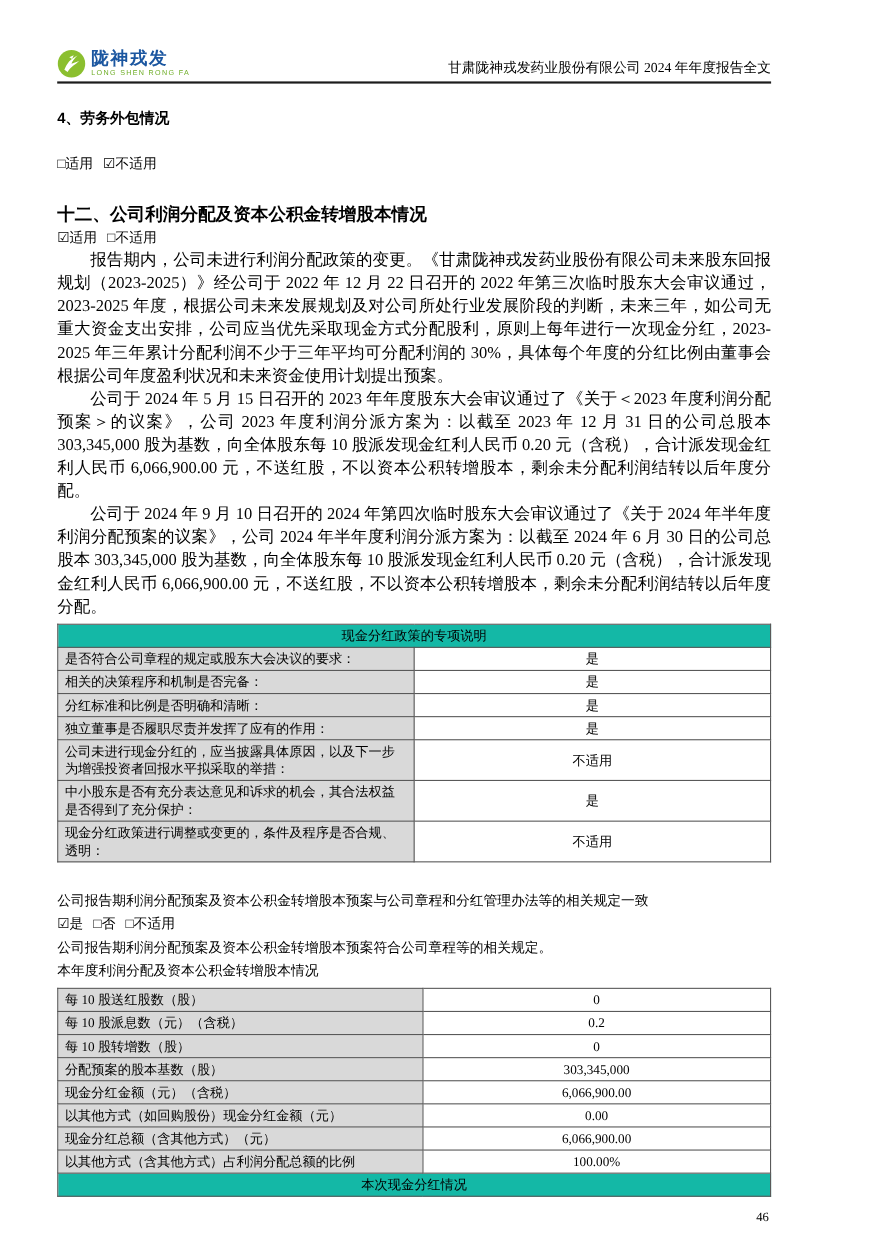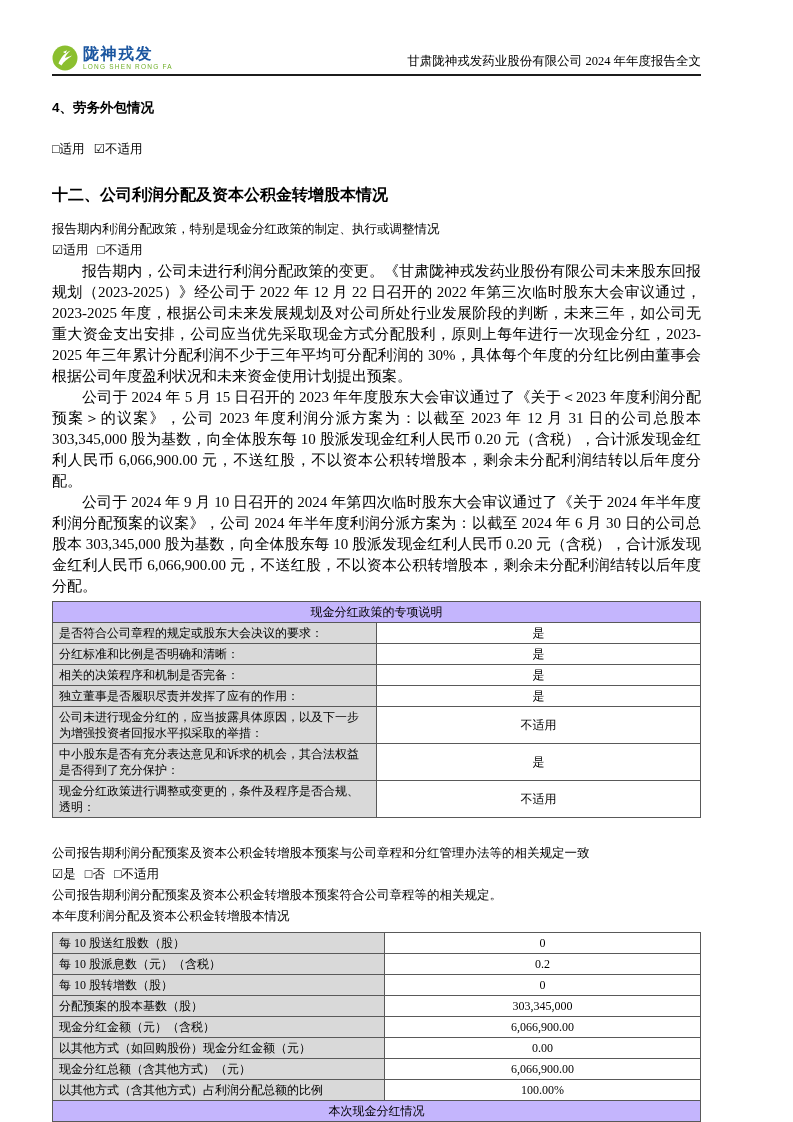--- a/index.html
+++ b/index.html
@@ -45,21 +45,21 @@
     font-size:15px; line-height:21px; text-align:justify;
     text-indent:2em; text-justify:inter-ideograph;
   }
 
   
   table { width:100%; border-collapse:collapse; table-layout:fixed; font-size:12px; }
   td {
     border:1px solid #595959; padding:2px 6px; line-height:16px;
     vertical-align:middle; height:21px;
   }
-  td.th { background:#c4b5fd; text-align:center; }
+  td.th { background:#14b8a6; text-align:center; }
   td.lbl { background:#d9d9d9; text-align:left; }
   td.val { background:#fff; text-align:center; }
   .policy-table { margin-top:4px; }
   .policy-table td.lbl { width:69.2%; }
   .dividend-table { margin-top:5px; }
   .dividend-table td.lbl { width:51.2%; }
   .after-note { margin-top:25px; }
 
   
   .page-footer { margin-top:13px; text-align:right; font-size:11.5px; padding-right:2px; }
@@ -87,46 +87,45 @@
 
     <div class="h-sub">4、劳务外包情况</div>
 
     <div class="line mt-check">
       <span class="opt">□适用</span>
       <span class="opt">☑不适用</span>
     </div>
 
     <div class="h-main">十二、公司利润分配及资本公积金转增股本情况</div>
 
-    <div class="line mt-intro">报告期内利润分配政策，特别是现金分红政策的制定、执行或调整情况</div>
 
     <div class="line">
       <span class="opt">☑适用</span>
       <span class="opt">□不适用</span>
     </div>
 
     <p class="para">报告期内，公司未进行利润分配政策的变更。《甘肃陇神戎发药业股份有限公司未来股东回报规划（2023-2025）》经公司于 2022 年 12 月 22 日召开的 2022 年第三次临时股东大会审议通过，2023-2025 年度，根据公司未来发展规划及对公司所处行业发展阶段的判断，未来三年，如公司无重大资金支出安排，公司应当优先采取现金方式分配股利，原则上每年进行一次现金分红，2023-2025 年三年累计分配利润不少于三年平均可分配利润的 30%，具体每个年度的分红比例由董事会根据公司年度盈利状况和未来资金使用计划提出预案。</p>
     <p class="para">公司于 2024 年 5 月 15 日召开的 2023 年年度股东大会审议通过了《关于＜2023 年度利润分配预案＞的议案》，公司 2023 年度利润分派方案为：以截至 2023 年 12 月 31 日的公司总股本 303,345,000 股为基数，向全体股东每 10 股派发现金红利人民币 0.20 元（含税），合计派发现金红利人民币 6,066,900.00 元，不送红股，不以资本公积转增股本，剩余未分配利润结转以后年度分配。</p>
     <p class="para">公司于 2024 年 9 月 10 日召开的 2024 年第四次临时股东大会审议通过了《关于 2024 年半年度利润分配预案的议案》，公司 2024 年半年度利润分派方案为：以截至 2024 年 6 月 30 日的公司总股本 303,345,000 股为基数，向全体股东每 10 股派发现金红利人民币 0.20 元（含税），合计派发现金红利人民币 6,066,900.00 元，不送红股，不以资本公积转增股本，剩余未分配利润结转以后年度分配。</p>
 
     <table class="policy-table">
       <tbody>
         <tr>
             <td class="th" colspan="2">现金分红政策的专项说明</td>
           </tr>
         <tr>
           <td class="lbl">是否符合公司章程的规定或股东大会决议的要求：</td>
           <td class="val">是</td>
         </tr>
         <tr>
+          <td class="lbl">相关的决策程序和机制是否完备：</td>
+          <td class="val">是</td>
+        </tr>
+        <tr>
           <td class="lbl">分红标准和比例是否明确和清晰：</td>
-          <td class="val">是</td>
-        </tr>
-        <tr>
-          <td class="lbl">相关的决策程序和机制是否完备：</td>
           <td class="val">是</td>
         </tr>
         <tr>
           <td class="lbl">独立董事是否履职尽责并发挥了应有的作用：</td>
           <td class="val">是</td>
         </tr>
         <tr>
           <td class="lbl">公司未进行现金分红的，应当披露具体原因，以及下一步为增强投资者回报水平拟采取的举措：</td>
           <td class="val">不适用</td>
         </tr>

